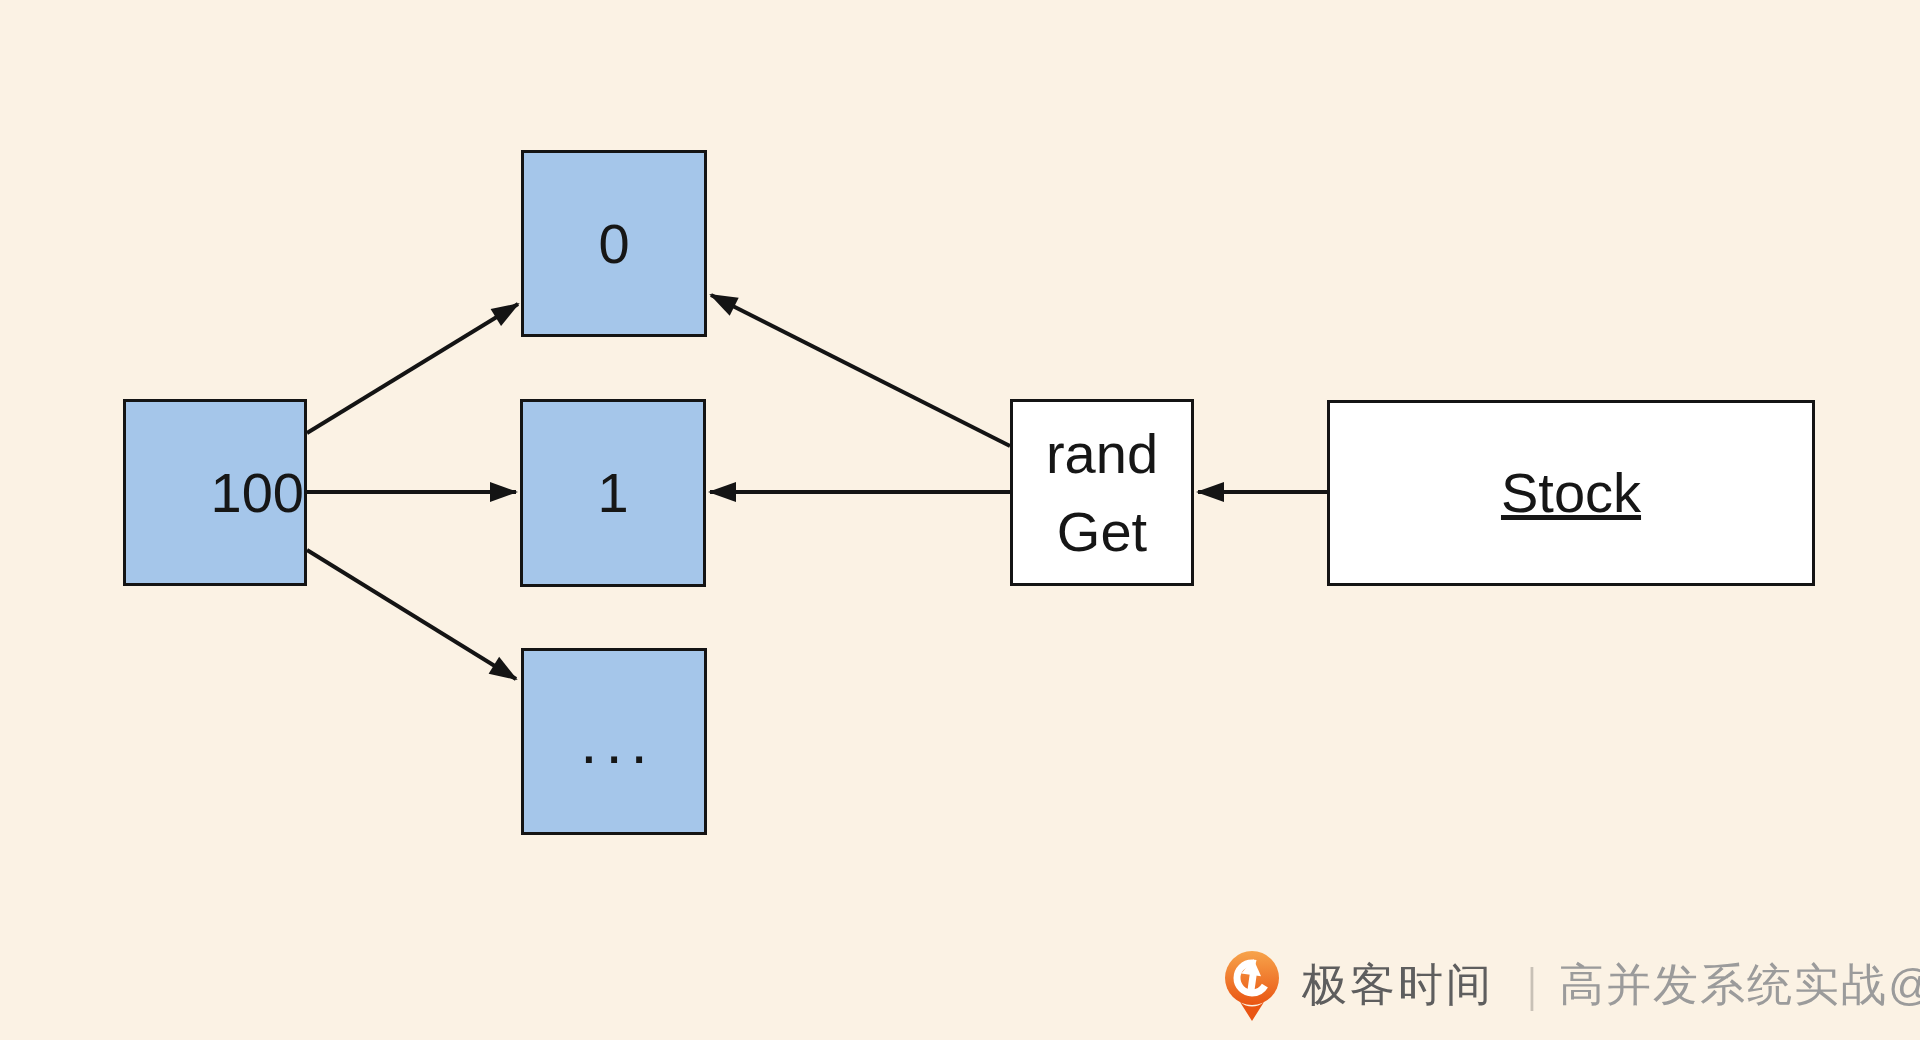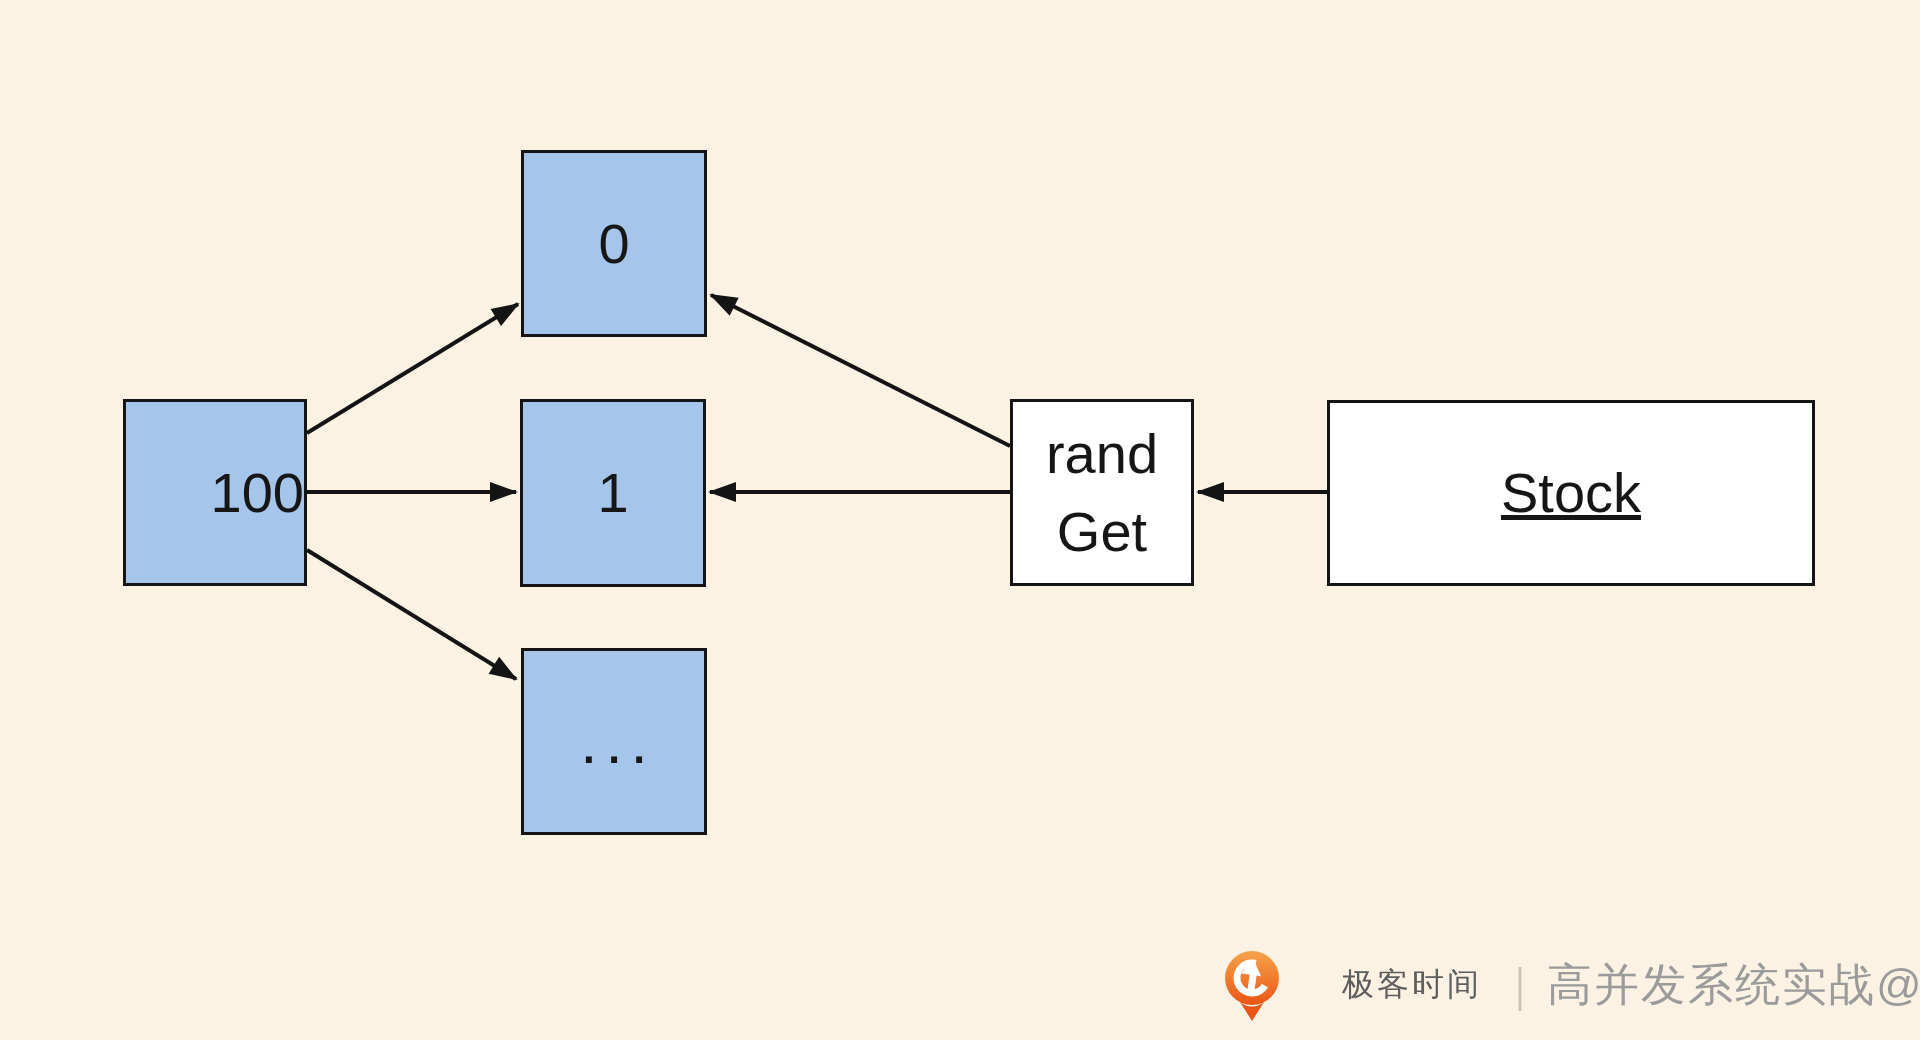--- a/index.html
+++ b/index.html
@@ -64,26 +64,25 @@
     display: flex;
     align-items: center;
   }
   .watermark__logo {
     width: 72px;
     height: 76px;
     flex: 0 0 auto;
     margin-right: 14px;
   }
   .watermark__brand {
-    font-size: 32px;
+    font-size: 45px;
     font-weight: 500;
     color: #5E5E5E;
     letter-spacing: 3px;
     white-space: nowrap;
-    margin-left: 40px;
   }
   .watermark__sep {
     font-size: 44px;
     color: #C8C1B6;
     font-weight: 400;
     margin: 0 6px 0 16px;
     white-space: nowrap;
   }
   .watermark__credit {
     font-size: 45px;

